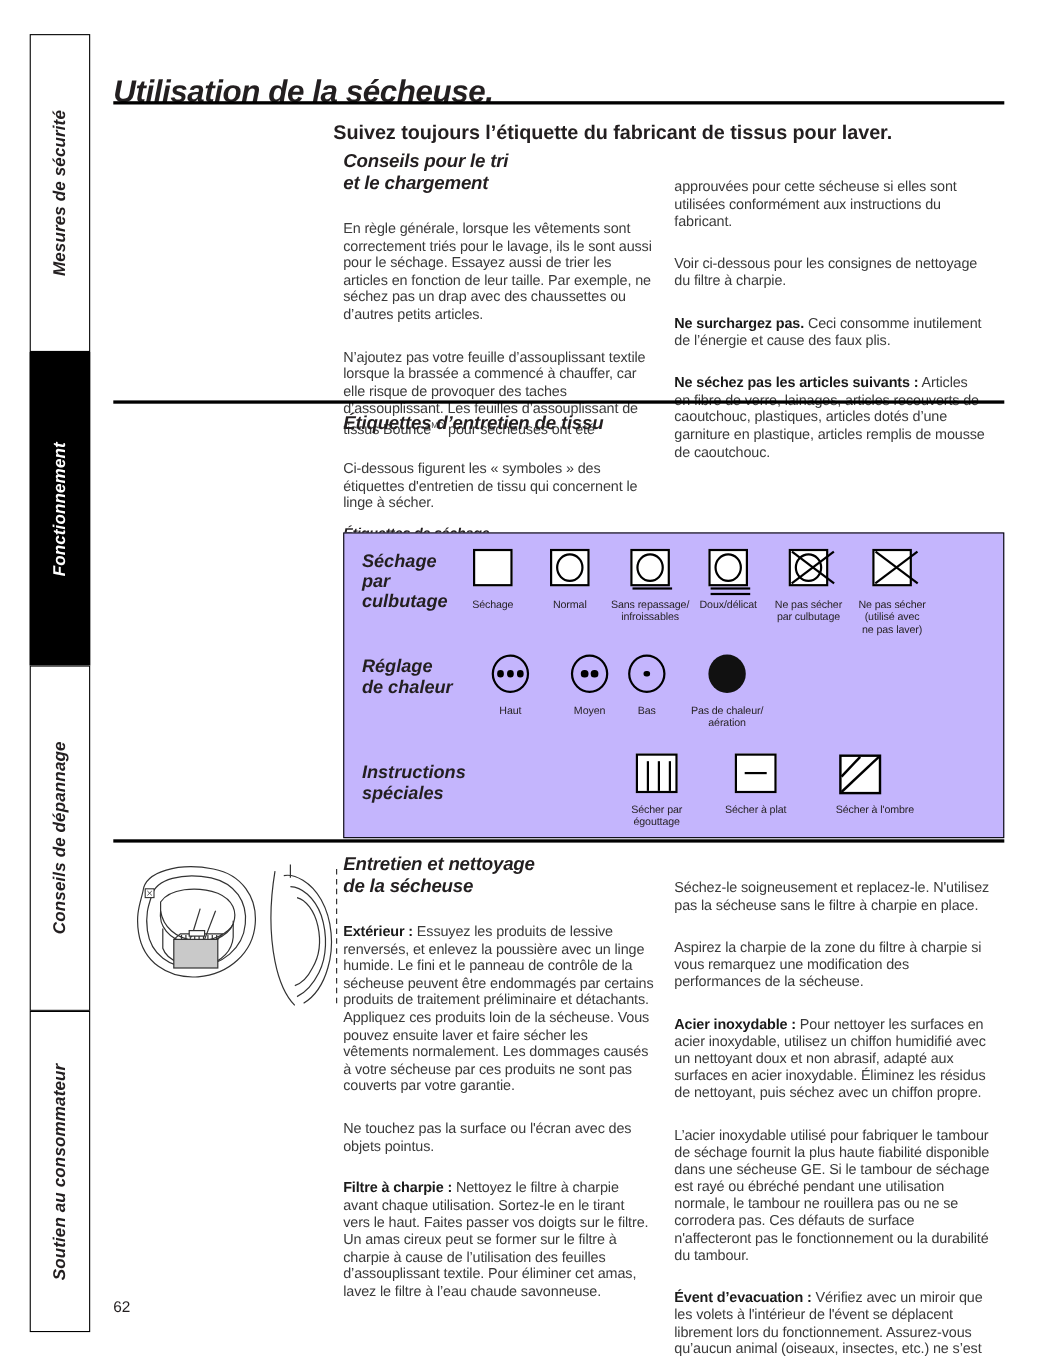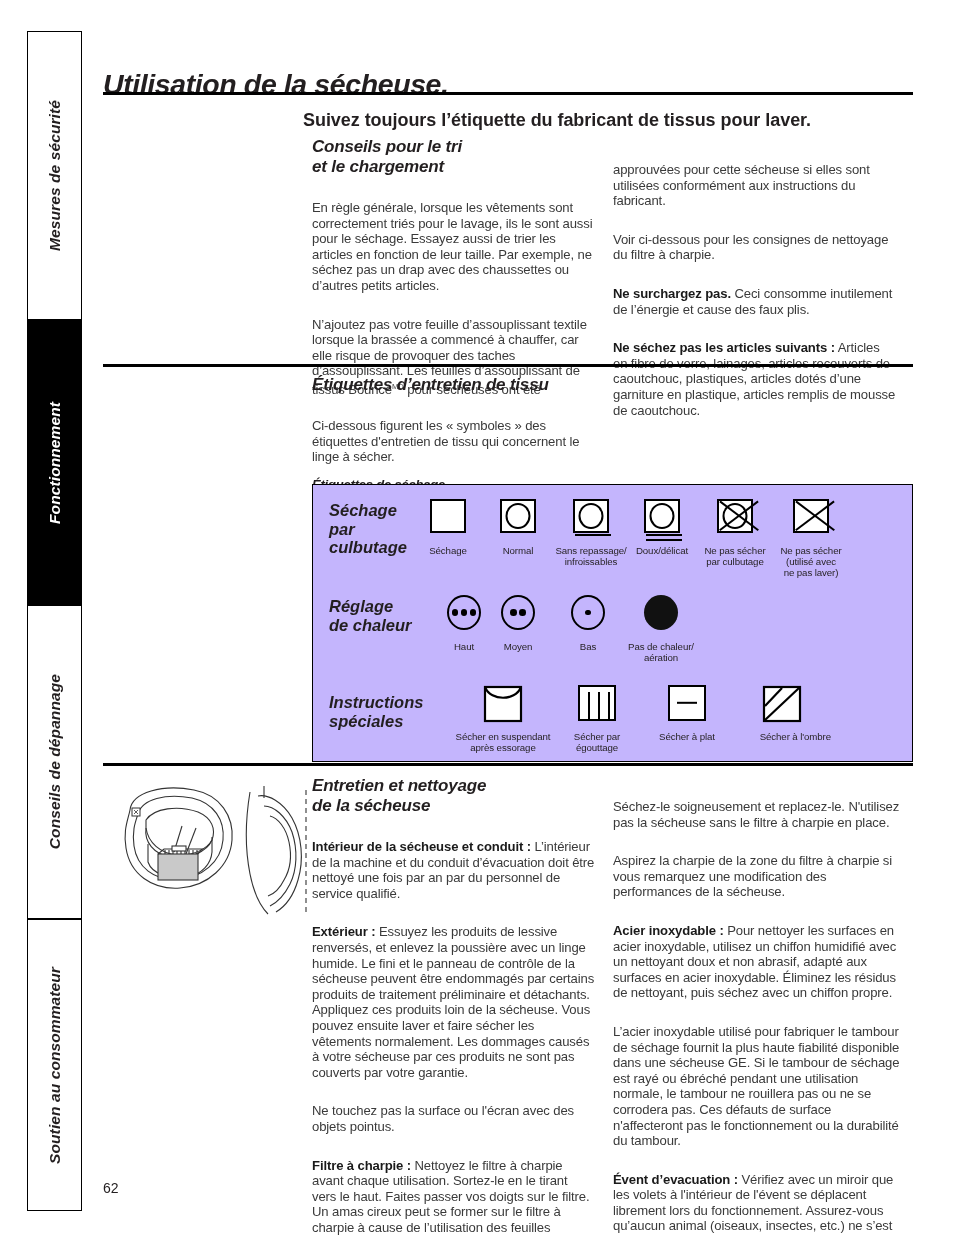--- a/index.html
+++ b/index.html
@@ -334,21 +334,21 @@
       <div class="sym-art">
         <div class="heatcirc">
             <span class="dot"></span>
             <span class="dot"></span>
             <span class="dot"></span>
           </div>
       </div>
       <div class="sym-cap">Haut</div>
     </div>
 
-    <div class="sym-item" style="left:174px; top:110px; width:62px;">
+    <div class="sym-item" style="left:192px; top:110px; width:62px;">
       <div class="sym-art">
         <div class="heatcirc">
             <span class="dot"></span>
             <span class="dot"></span>
           </div>
       </div>
       <div class="sym-cap">Moyen</div>
     </div>
 
     <div class="sym-item" style="left:247px; top:110px; width:56px;">
@@ -364,30 +364,20 @@
       <div class="sym-art">
           <div class="filled-circ"></div>
         </div>
       <div class="sym-cap">Pas de chaleur/
 aération</div>
     </div>
 
     <div class="row-title" style="left:16px; top:208px;">Instructions
 spéciales</div>
 
-    <div class="sym-item" style="left:140px; top:200px; width:100px;">
-      <div class="sym-art">
-        <svg width="40" height="38" viewBox="0 0 40 38">
-          <rect x="2" y="2" width="36" height="34" fill="#fff" stroke="#000" stroke-width="2.2"></rect>
-          <path d="M2.5 3 C 8 16, 32 16, 37.5 3" fill="none" stroke="#000" stroke-width="2.2"></path>
-        </svg>
-      </div>
-      <div class="sym-cap">Sécher en suspendant
-après essorage</div>
-    </div>
 
     <div class="sym-item" style="left:244px; top:200px; width:80px;">
       <div class="sym-art">
         <div class="sq2">
             <div class="vbars">
               <i></i>
               <i></i>
               <i></i>
             </div>
           </div>
@@ -440,21 +430,20 @@
       <path d="M156 24 C 166 24, 178 34, 184 50 C 190 68, 189 88, 182 102 C 177 112, 170 120, 162 124"></path>
       <path d="M162 34 C 170 36, 178 46, 181 60 C 184 74, 182 88, 176 98 C 172 106, 166 112, 160 114"></path>
       <path d="M156 4 L 156 16"></path>
       <path d="M198 8 L 198 130" stroke-dasharray="5 4"></path>
     </g>
   </svg>
 
   <div class="col" id="col-c1">
     <h2 class="sec" style="white-space:pre-line">Entretien et nettoyage
 de la sécheuse</h2>
-    <p><b>Intérieur de la sécheuse et conduit :</b><span> L’intérieur de la machine et du conduit d’évacuation doit être nettoyé une fois par an par du personnel de service qualifié.</span></p>
     <p><b>Extérieur :</b><span> Essuyez les produits de lessive renversés, et enlevez la poussière avec un linge humide. Le fini et le panneau de contrôle de la sécheuse peuvent être endommagés par certains produits de traitement préliminaire et détachants. Appliquez ces produits loin de la sécheuse. Vous pouvez ensuite laver et faire sécher les vêtements normalement. Les dommages causés à votre sécheuse par ces produits ne sont pas couverts par votre garantie.</span></p>
     <p>Ne touchez pas la surface ou l'écran avec des objets pointus.</p>
     <p><b>Filtre à charpie :</b><span> Nettoyez le filtre à charpie avant chaque utilisation. Sortez-le en le tirant vers le haut. Faites passer vos doigts sur le filtre. Un amas cireux peut se former sur le filtre à charpie à cause de l’utilisation des feuilles d’assouplissant textile. Pour éliminer cet amas, lavez le filtre à l’eau chaude savonneuse.</span></p>
   </div>
 
   <div class="col" id="col-c2">
     <p>Séchez-le soigneusement et replacez-le. N'utilisez pas la sécheuse sans le filtre à charpie en place.</p>
     <p>Aspirez la charpie de la zone du filtre à charpie si vous remarquez une modification des performances de la sécheuse.</p>
     <p><b>Acier inoxydable :</b><span> Pour nettoyer les surfaces en acier inoxydable, utilisez un chiffon humidifié avec un nettoyant doux et non abrasif, adapté aux surfaces en acier inoxydable. Éliminez les résidus de nettoyant, puis séchez avec un chiffon propre.</span></p>
     <p>L’acier inoxydable utilisé pour fabriquer le tambour de séchage fournit la plus haute fiabilité disponible dans une sécheuse GE. Si le tambour de séchage est rayé ou ébréché pendant une utilisation normale, le tambour ne rouillera pas ou ne se corrodera pas. Ces défauts de surface n'affecteront pas le fonctionnement ou la durabilité du tambour.</p>

